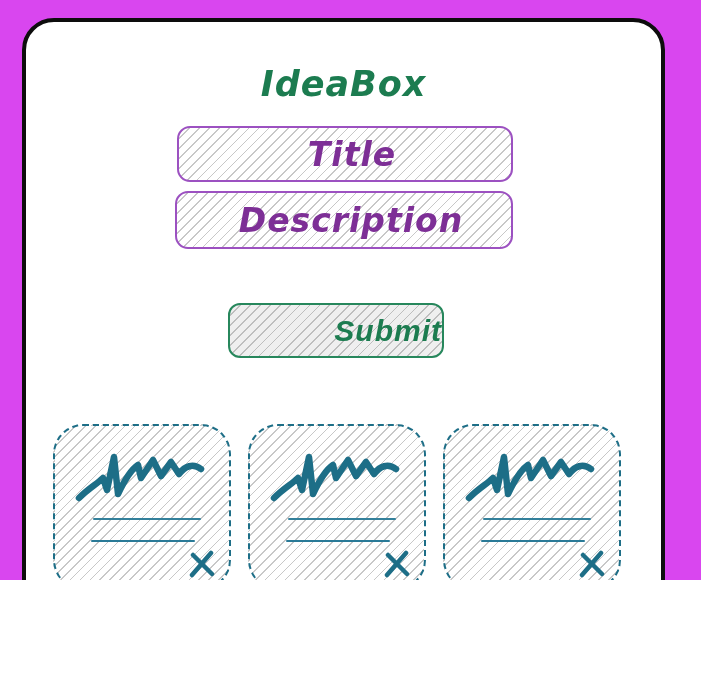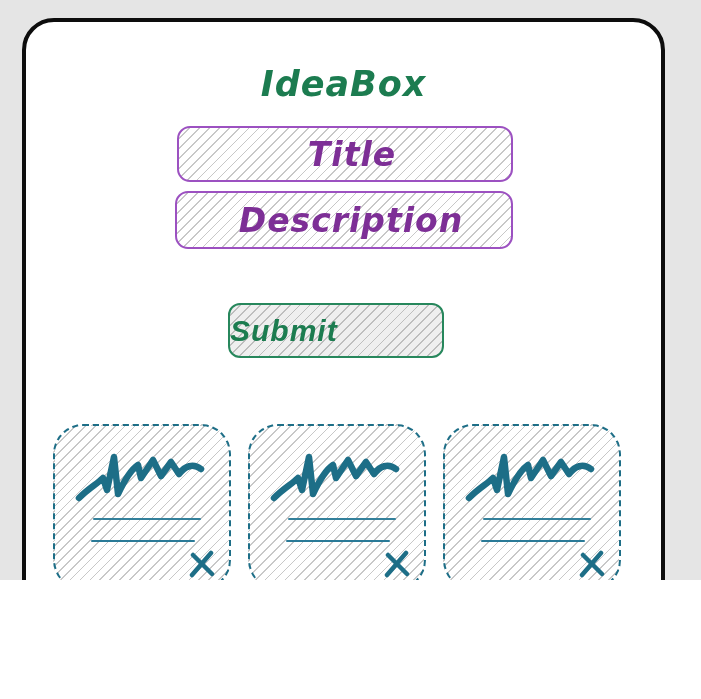--- a/index.html
+++ b/index.html
@@ -5,21 +5,21 @@
   html, body {
     margin: 0;
     padding: 0;
     background: #ffffff;
     font-family: "DejaVu Sans", sans-serif;
   }
   .canvas {
     position: relative;
     width: 701px;
     height: 580px;
-    background: #e5e5e5;
+    background: #d946ef;
     overflow: hidden;
   }
   .frame {
     position: absolute;
     left: 22px;
     top: 18px;
     width: 643px;
     height: 660px;
     border: 4.5px solid #0d0d0d;
     border-radius: 32px;
@@ -81,21 +81,21 @@
     position: absolute;
     left: 202px;
     top: 281px;
     width: 216px;
     height: 55px;
     box-sizing: border-box;
     border: 2.5px solid #27875c;
     border-radius: 12px;
     display: flex;
     align-items: center;
-    justify-content: flex-start;
+    justify-content: flex-end;
     cursor: pointer;
     padding: 0;
   }
   .submit-btn .btn-label {
     font-size: 30px;
     font-weight: 700;
     font-style: italic;
     color: #1c7c50;
     letter-spacing: 1px;
   }

